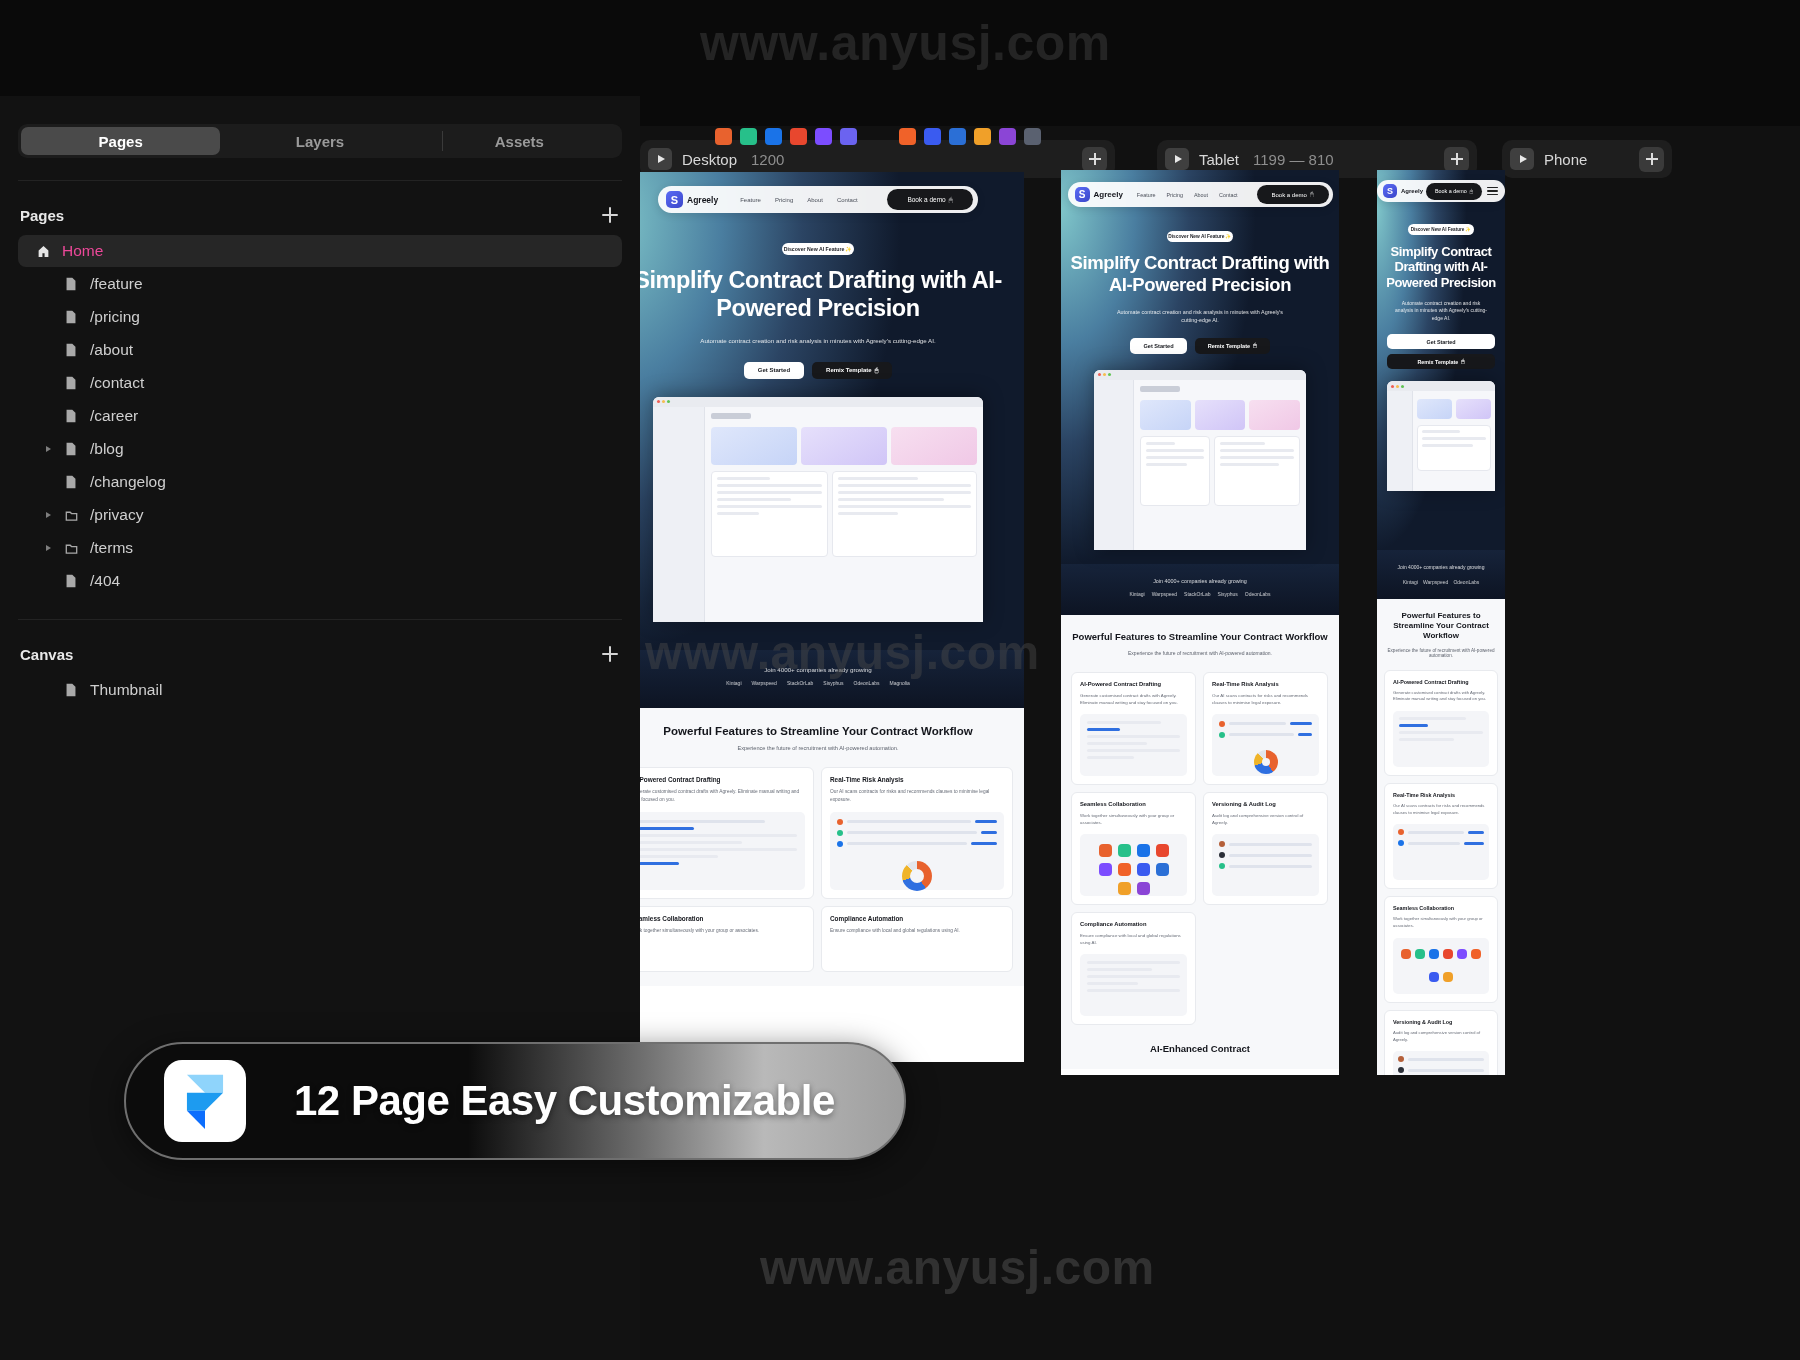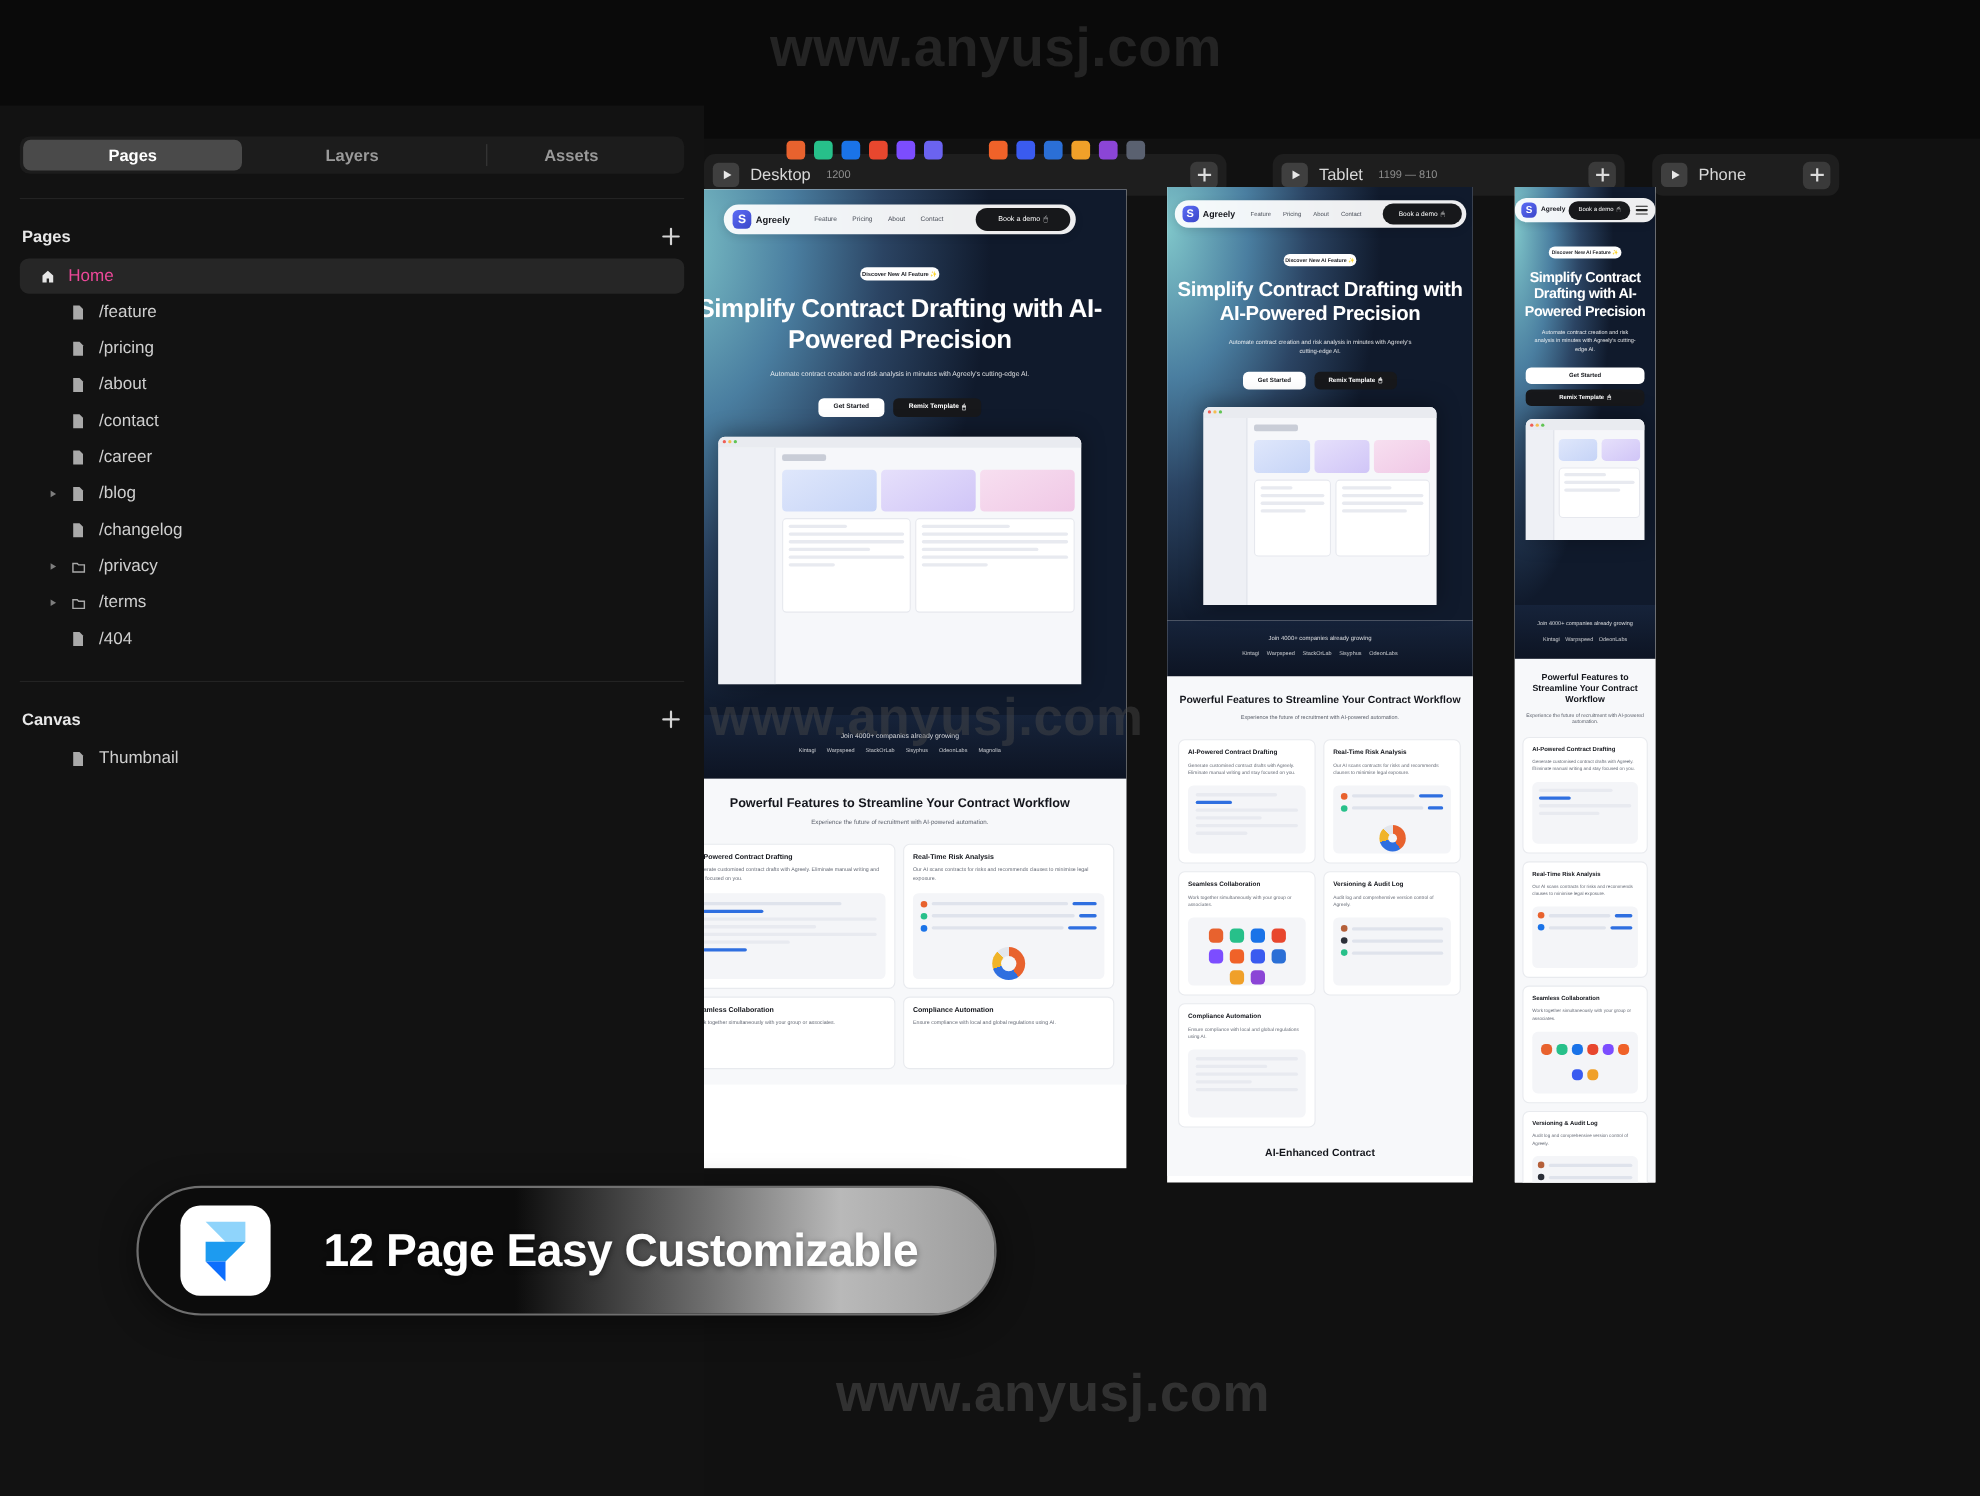--- a/index.html
+++ b/index.html
@@ -89,21 +89,21 @@
   .playbtn {
     width: 24px; height: 22px; background: #3f3f3f; border-radius: 5px;
     display: flex; align-items: center; justify-content: center; cursor: pointer;
   }
   .playbtn::after {
     content:""; width:0; height:0; border-left: 7px solid #e8e8e8;
     border-top: 4.5px solid transparent; border-bottom: 4.5px solid transparent;
     margin-left: 2px;
   }
   .bp-name { font-size: 15px; color: #d8d8d8; font-weight: 500; }
-  .bp-size { font-size: 10px; color: #8e8e8e; margin-left: 4px; }
+  .bp-size { font-size: 15px; color: #8e8e8e; margin-left: 4px; }
   .bp-add {
     width: 25px; height: 25px; background: #3a3a3a; border-radius: 6px;
     display:flex; align-items:center; justify-content:center; margin-left:auto; cursor:pointer;
     position: relative;
   }
   .bp-add::before, .bp-add::after { content:""; position:absolute; background:#dcdcdc; }
   .bp-add::before { width:2px; height:12px; }
   .bp-add::after  { height:2px; width:12px; }
 
   
@@ -241,21 +241,21 @@
   }
   .donut::after { content:""; position:absolute; inset: 8px; background:#f4f5f8; border-radius:50%; }
   .barlist { padding: 7px; }
   .barlist .br { display:flex; align-items:center; gap:4px; margin-bottom: 5px; }
   .barlist .av { width: 6px; height: 6px; border-radius: 50%; }
   .barlist .bl { height: 3px; background: #dfe3ec; border-radius: 2px; flex: 1; }
   .barlist .bd { height: 3px; width: 22px; background: #2f6fe0; border-radius: 2px; }
 
   
   .promo {
-    position: absolute; left: 124px; top: 1078px; width: 782px; height: 118px;
+    position: absolute; left: 124px; top: 1042px; width: 782px; height: 118px;
     border-radius: 59px; border: 2px solid #6f6f6f;
     background: linear-gradient(90deg, #0c0c0c 0%, #0c0c0c 44%, #6d6d6d 66%, #b9b9b9 82%, #9d9d9d 100%);
     display: flex; align-items: center; z-index: 60;
     box-shadow: 0 6px 30px rgba(0,0,0,.5);
   }
   .promo-logo {
     width: 82px; height: 82px; background: #fff; border-radius: 18px; margin-left: 38px;
     display: flex; align-items: center; justify-content: center; flex: none;
   }
   .promo-text {

